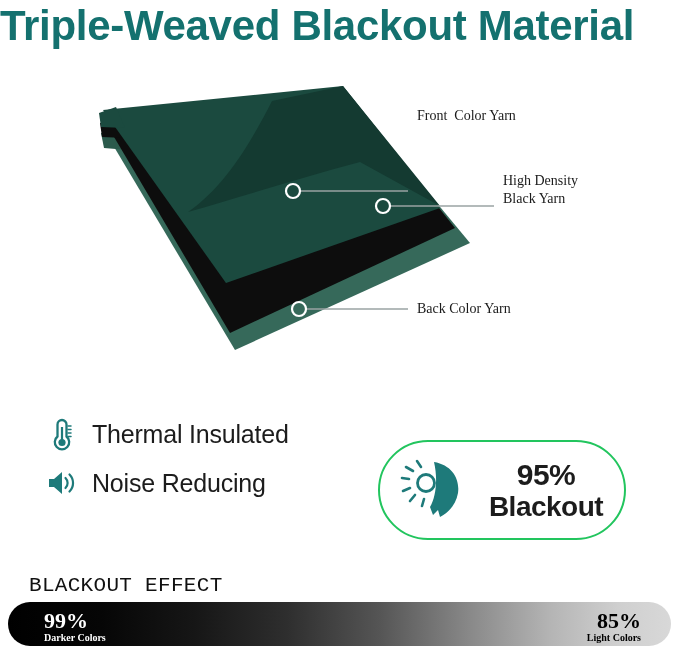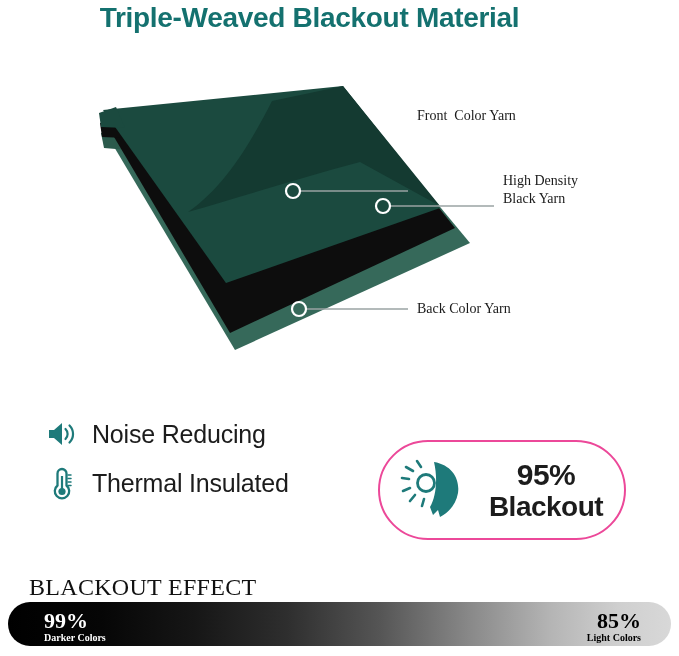--- a/index.html
+++ b/index.html
@@ -18,21 +18,21 @@
 
   
   .title {
     position: absolute;
     left: 0;
     top: 2px;
     width: 619px;
     text-align: center;
     font-family: "Liberation Sans", sans-serif;
     font-weight: bold;
-    font-size: 28px;
+    font-size: 42px;
     letter-spacing: -0.3px;
     color: #14716f;
     white-space: nowrap;
   }
 
   
   .diagram {
     position: absolute;
     left: 0;
     top: 78px;
@@ -84,21 +84,21 @@
     white-space: nowrap;
   }
 
   
   .badge {
     position: absolute;
     left: 378px;
     top: 440px;
     width: 248px;
     height: 100px;
-    border: 2px solid #ec4899;
+    border: 2px solid #22c55e;
     border-radius: 50px;
     background: #ffffff;
     display: flex;
     align-items: center;
     box-sizing: border-box;
   }
   .badge-icon {
     width: 78px;
     height: 70px;
     flex: 0 0 78px;
@@ -124,22 +124,22 @@
     font-size: 28px;
     font-weight: bold;
     letter-spacing: -0.5px;
   }
 
   
   .effect-heading {
     position: absolute;
     left: 29px;
     top: 574px;
-    font-family: Liberation Serif, serif;
-    font-size: 24px;
+    font-family: Liberation Mono, monospace;
+    font-size: 21px;
     color: #111111;
     letter-spacing: 0.3px;
     white-space: nowrap;
   }
   .gradient-bar {
     position: absolute;
     left: 8px;
     top: 602px;
     width: 663px;
     height: 44px;
@@ -224,46 +224,46 @@
 
 <div class="callout-label lbl-front">Front  Color Yarn</div>
 <div class="callout-label lbl-high">High Density
 Black Yarn</div>
 <div class="callout-label lbl-back">Back Color Yarn</div>
 
 <div class="features">
 
   <div class="feature-row">
     <span class="feature-icon">
-      <svg width="32" height="30" viewBox="0 0 32 30" xmlns="http://www.w3.org/2000/svg">
-        <path d="M3 11 h5 L16 4 v22 L8 19 H3 z" fill="#1e7a7a"></path>
-        <path d="M19.5 10 a7 7 0 0 1 0 10" fill="none" stroke="#1e7a7a" stroke-width="2.2" stroke-linecap="round"></path>
-        <path d="M23.5 6.5 a12 12 0 0 1 0 17" fill="none" stroke="#1e7a7a" stroke-width="2.2" stroke-linecap="round"></path>
-      </svg>
-    </span>
-    <span class="feature-text">Noise Reducing</span>
-  </div>
-
-  <div class="feature-row">
-    <span class="feature-icon">
       <svg width="30" height="34" viewBox="0 0 30 34" xmlns="http://www.w3.org/2000/svg">
         <path d="M15 3 a4.5 4.5 0 0 1 4.5 4.5 v12 a7.2 7.2 0 1 1 -9 0 v-12 A4.5 4.5 0 0 1 15 3 z" fill="none" stroke="#1e7a7a" stroke-width="2.3"></path>
         <circle cx="15" cy="25.5" r="3.6" fill="#1e7a7a"></circle>
         <rect x="13.9" y="10" width="2.2" height="13" fill="#1e7a7a"></rect>
         <g stroke="#1e7a7a" stroke-width="1.5" stroke-linecap="round">
           <line x1="21" y1="9" x2="24" y2="9"></line>
           <line x1="21" y1="12.5" x2="24" y2="12.5"></line>
           <line x1="21" y1="16" x2="24" y2="16"></line>
           <line x1="21" y1="19.5" x2="24" y2="19.5"></line>
         </g>
       </svg>
     </span>
     <span class="feature-text">Thermal Insulated</span>
   </div>
 
+  <div class="feature-row">
+    <span class="feature-icon">
+      <svg width="32" height="30" viewBox="0 0 32 30" xmlns="http://www.w3.org/2000/svg">
+        <path d="M3 11 h5 L16 4 v22 L8 19 H3 z" fill="#1e7a7a"></path>
+        <path d="M19.5 10 a7 7 0 0 1 0 10" fill="none" stroke="#1e7a7a" stroke-width="2.2" stroke-linecap="round"></path>
+        <path d="M23.5 6.5 a12 12 0 0 1 0 17" fill="none" stroke="#1e7a7a" stroke-width="2.2" stroke-linecap="round"></path>
+      </svg>
+    </span>
+    <span class="feature-text">Noise Reducing</span>
+  </div>
+
 </div>
 
 <div class="badge">
   <span class="badge-icon">
     <svg width="74" height="66" viewBox="0 0 74 66" xmlns="http://www.w3.org/2000/svg">
       <g stroke="#1e7a7a" stroke-width="2.6" stroke-linecap="round">
         <line x1="21" y1="10" x2="17" y2="4"></line>
         <line x1="13" y1="14" x2="6" y2="10"></line>
         <line x1="9" y1="22" x2="2" y2="21"></line>
         <line x1="10" y1="31" x2="3" y2="34"></line>

